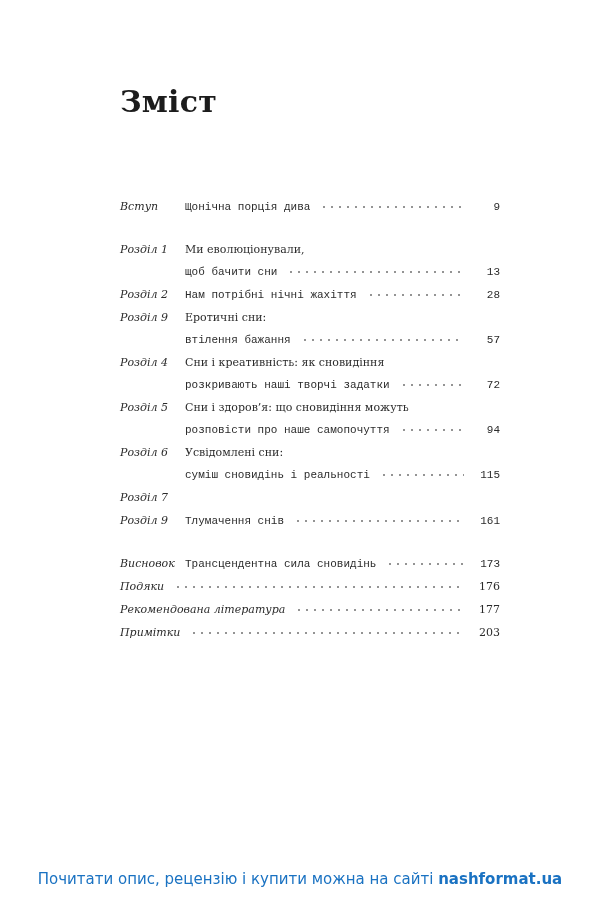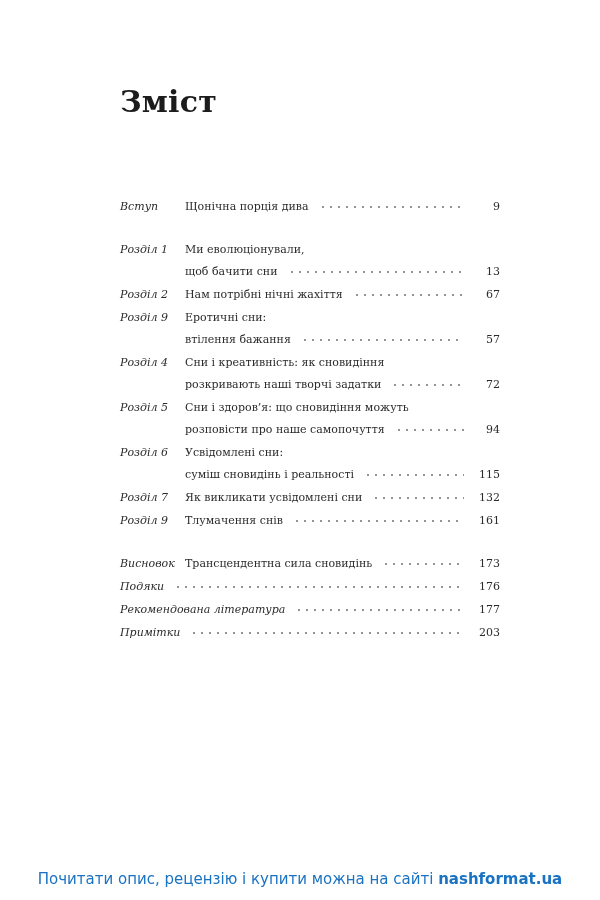--- a/index.html
+++ b/index.html
@@ -56,20 +56,21 @@
   .entry .content {
     flex: 1 1 auto;
     min-width: 0;
   }
   .line {
     white-space: nowrap;
   }
   .line.last {
     display: flex;
     align-items: baseline;
+    font-family: Liberation Mono, monospace;
   }
   .leader {
     flex: 1 1 auto;
     min-width: 18px;
     margin: 0 6px 0 10px;
     align-self: stretch;
     background-image: radial-gradient(circle, #949494 1.1px, rgba(0,0,0,0) 1.4px);
     background-size: 8px 4px;
     background-repeat: repeat-x;
     background-position: left 0 top 9px;
@@ -128,21 +129,21 @@
               <span class="page-num">13</span>
             </div>
           </div>
         </div>
         <div class="entry">
           <span class="label">Розділ 2</span>
           <div class="content">
             <div class="line last">
               <span>Нам потрібні нічні жахіття</span>
               <span class="leader"></span>
-              <span class="page-num">67</span>
+              <span class="page-num">28</span>
             </div>
           </div>
         </div>
         <div class="entry">
           <span class="label">Розділ 9</span>
           <div class="content">
             <div class="line">Еротичні сни:</div>
             <div class="line last">
               <span>втілення бажання</span>
               <span class="leader"></span>
@@ -178,27 +179,20 @@
             <div class="line">Усвідомлені сни:</div>
             <div class="line last">
               <span>суміш сновидінь і реальності</span>
               <span class="leader"></span>
               <span class="page-num">115</span>
             </div>
           </div>
         </div>
         <div class="entry">
           <span class="label">Розділ 7</span>
-          <div class="content">
-            <div class="line last">
-              <span>Як викликати усвідомлені сни</span>
-              <span class="leader"></span>
-              <span class="page-num">132</span>
-            </div>
-          </div>
         </div>
         <div class="entry">
           <span class="label">Розділ 9</span>
           <div class="content">
             <div class="line last">
               <span>Тлумачення снів</span>
               <span class="leader"></span>
               <span class="page-num">161</span>
             </div>
           </div>

